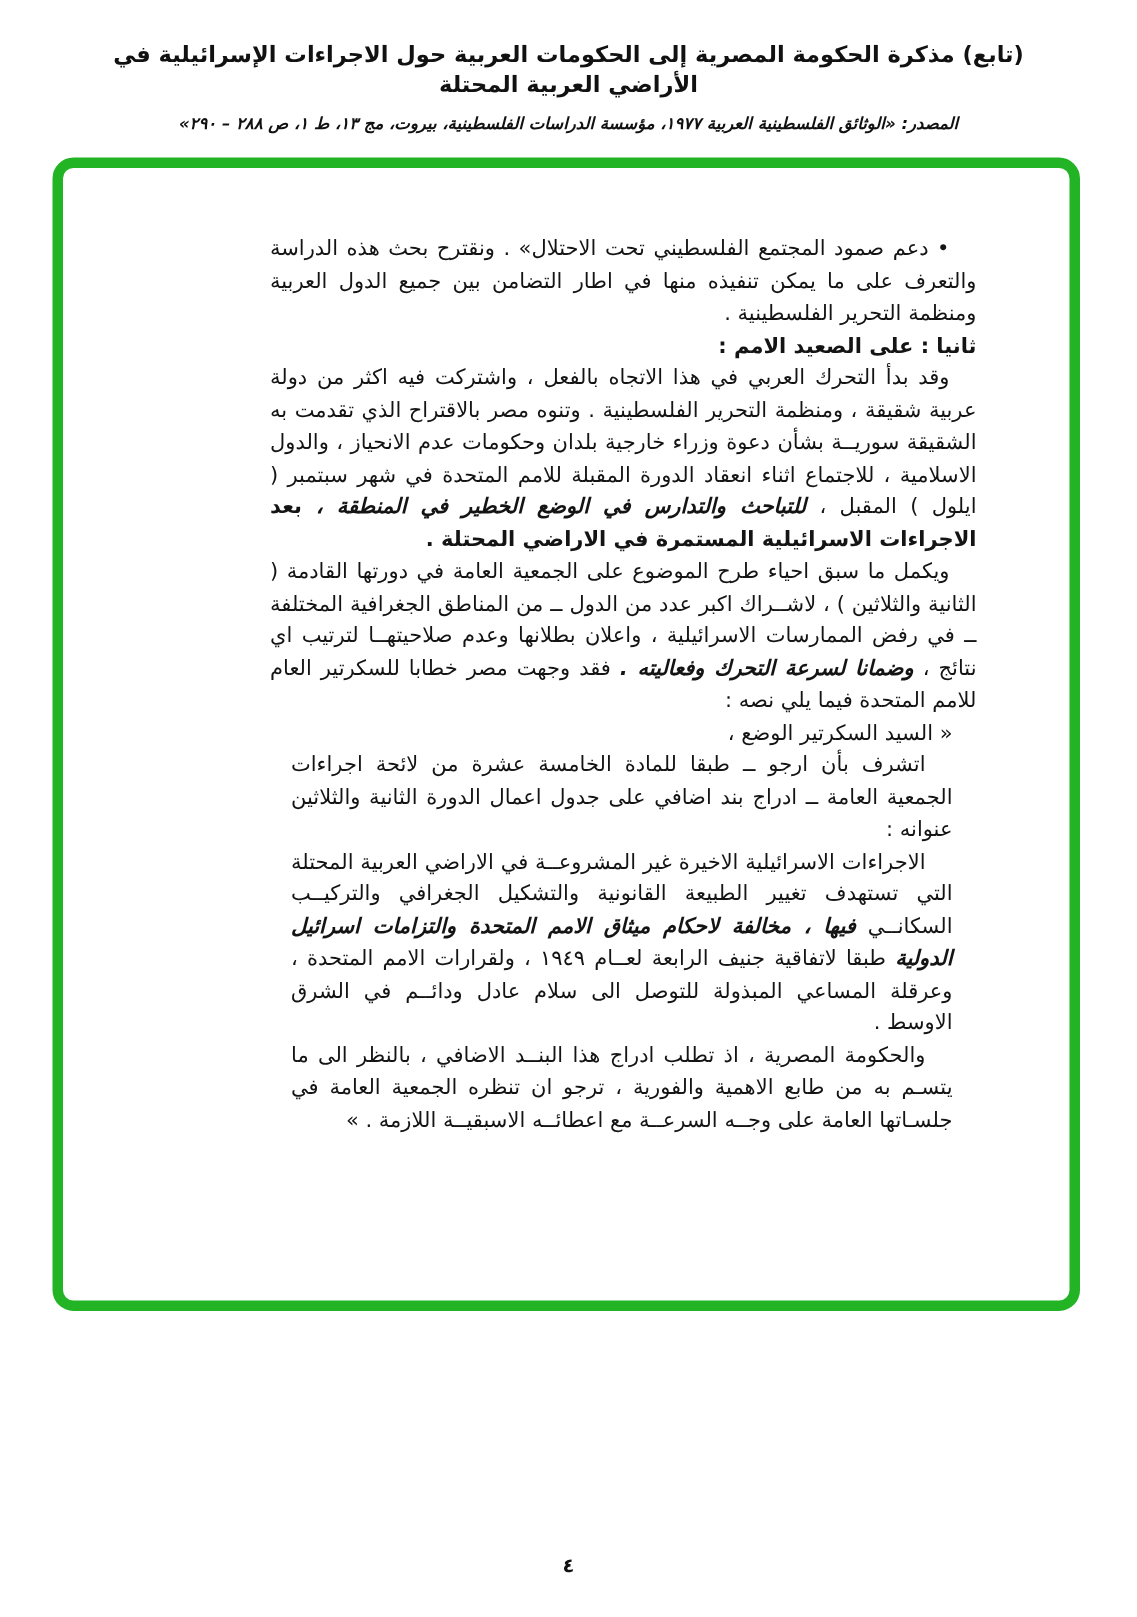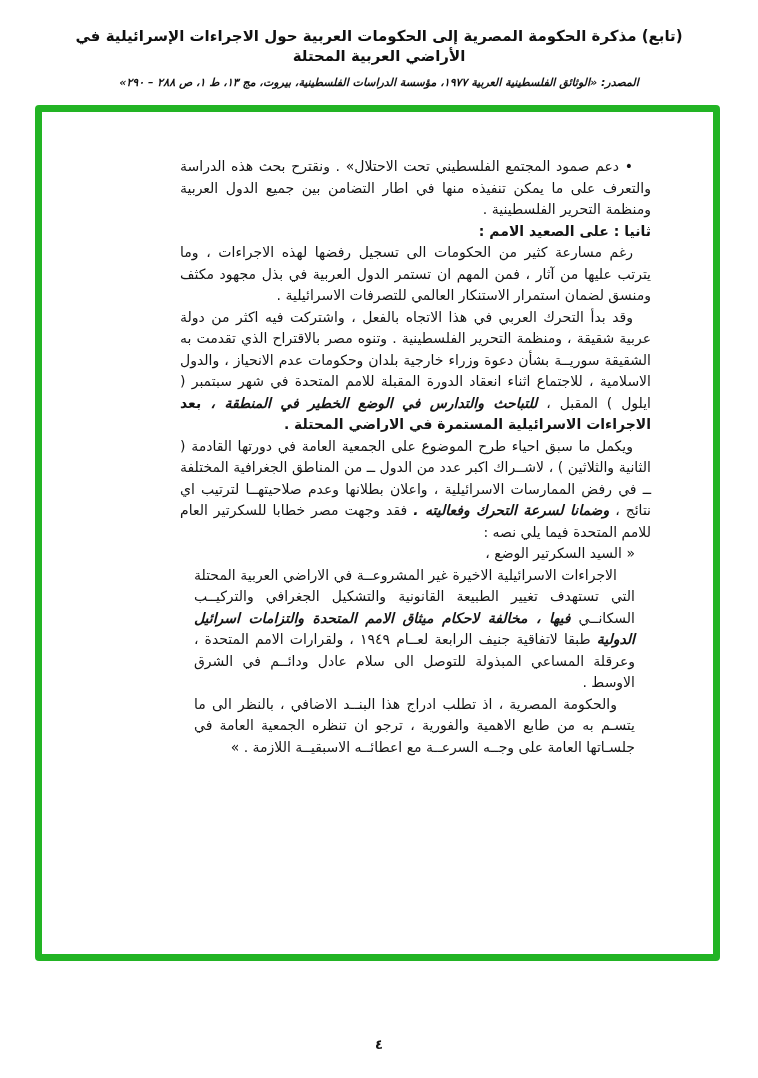--- a/index.html
+++ b/index.html
@@ -19,23 +19,23 @@
     font-size: 15px; font-weight: bold;
     padding: 0 60px; line-height: 1.35;
   }
   .doc-source {
     font-size: 11px; font-weight: bold; margin-top: 9px;
     letter-spacing: 0.2px;
     font-style: italic;
   }
   .frame {
     position: absolute; left: 35px; top: 105px;
-    width: 685px; height: 856px;
+    width: 685px; height: 769px;
     border: 7px solid #22b424;
-    border-radius: 4px;
+    border-radius: 14px;
     box-sizing: border-box;
     overflow: hidden;
   }
   .content {
     direction: rtl;
     text-align: justify;
     color: #141414;
     font-size: 14px;
     line-height: 21.5px;
     padding: 44px 62px 0 138px;
@@ -62,29 +62,29 @@
     <div class="doc-source">المصدر:  «الوثائق الفلسطينية العربية ١٩٧٧، مؤسسة الدراسات الفلسطينية، بيروت، مج ١٣، ط ١، ص ٢٨٨ – ٢٩٠»</div>
   </div>
 
   <div class="frame">
     <div class="content">
 
       <p class="para indent">• دعم صمود المجتمع الفلسطيني تحت الاحتلال» . ونقترح بحث هذه الدراسة والتعرف على ما يمكن تنفيذه منها في اطار التضامن بين جميع الدول العربية ومنظمة التحرير الفلسطينية .</p>
 
       <p class="para heading">ثانيا : على الصعيد الامم :</p>
 
-      <p class="para indent">رغم مسارعة كثير من الحكومات الى تسجيل رفضها لهذه الاجراءات ، وما يترتب عليها من آثار ، فمن المهم ان تستمر الدول العربية في بذل مجهود مكثف ومنسق لضمان استمرار الاستنكار العالمي للتصرفات الاسرائيلية .</p>
 
       <p class="para indent"><span>وقد بدأ التحرك العربي في هذا الاتجاه بالفعل ، واشتركت فيه اكثر من دولة عربية شقيقة ، ومنظمة التحرير الفلسطينية . وتنوه مصر بالاقتراح الذي تقدمت به الشقيقة سوريــة بشأن دعوة وزراء خارجية بلدان وحكومات عدم الانحياز ، والدول الاسلامية ، للاجتماع اثناء انعقاد الدورة المقبلة للامم المتحدة في شهر سبتمبر ( ايلول ) المقبل ، </span><span class="italic">للتباحث والتدارس في الوضع الخطير في المنطقة ،</span><span class="bold"> بعد الاجراءات الاسرائيلية المستمرة في الاراضي المحتلة .</span></p>
 
 
       <p class="para indent"><span>ويكمل ما سبق احياء طرح الموضوع على الجمعية العامة في دورتها القادمة ( الثانية والثلاثين ) ، لاشــراك اكبر عدد من الدول ــ من المناطق الجغرافية المختلفة ــ في رفض الممارسات الاسرائيلية ، واعلان بطلانها وعدم صلاحيتهــا لترتيب اي نتائج ، </span><span class="italic">وضمانا لسرعة التحرك وفعاليته .</span><span> فقد وجهت مصر خطابا للسكرتير العام للامم المتحدة فيما يلي نصه :</span></p>
 
       <div class="letter">
         <p class="para">« السيد السكرتير الوضع ،</p>
+        <p class="para indent">اتشرف بأن ارجو ــ طبقا للمادة الخامسة عشرة من لائحة اجراءات الجمعية العامة ــ ادراج بند اضافي على جدول اعمال الدورة الثانية والثلاثين عنوانه :</p>
         <p class="para indent"><span>الاجراءات الاسرائيلية الاخيرة غير المشروعــة في الاراضي العربية المحتلة التي تستهدف تغيير الطبيعة القانونية والتشكيل الجغرافي والتركيــب السكانــي </span><span class="italic">فيها ، مخالفة لاحكام ميثاق الامم المتحدة والتزامات اسرائيل الدولية</span><span> طبقا لاتفاقية جنيف الرابعة لعــام ١٩٤٩ ، ولقرارات الامم المتحدة ، وعرقلة المساعي المبذولة للتوصل الى سلام عادل ودائــم في الشرق الاوسط .</span></p>
         <p class="para indent">والحكومة المصرية ، اذ تطلب ادراج هذا البنــد الاضافي ، بالنظر الى ما يتسـم به من طابع الاهمية والفورية ، ترجو ان تنظره الجمعية العامة في جلسـاتها العامة على وجــه السرعــة مع اعطائــه الاسبقيــة اللازمة . »</p>
       </div>
 
     </div>
   </div>
 
   <div class="footer">٤</div>
 
 </div>

